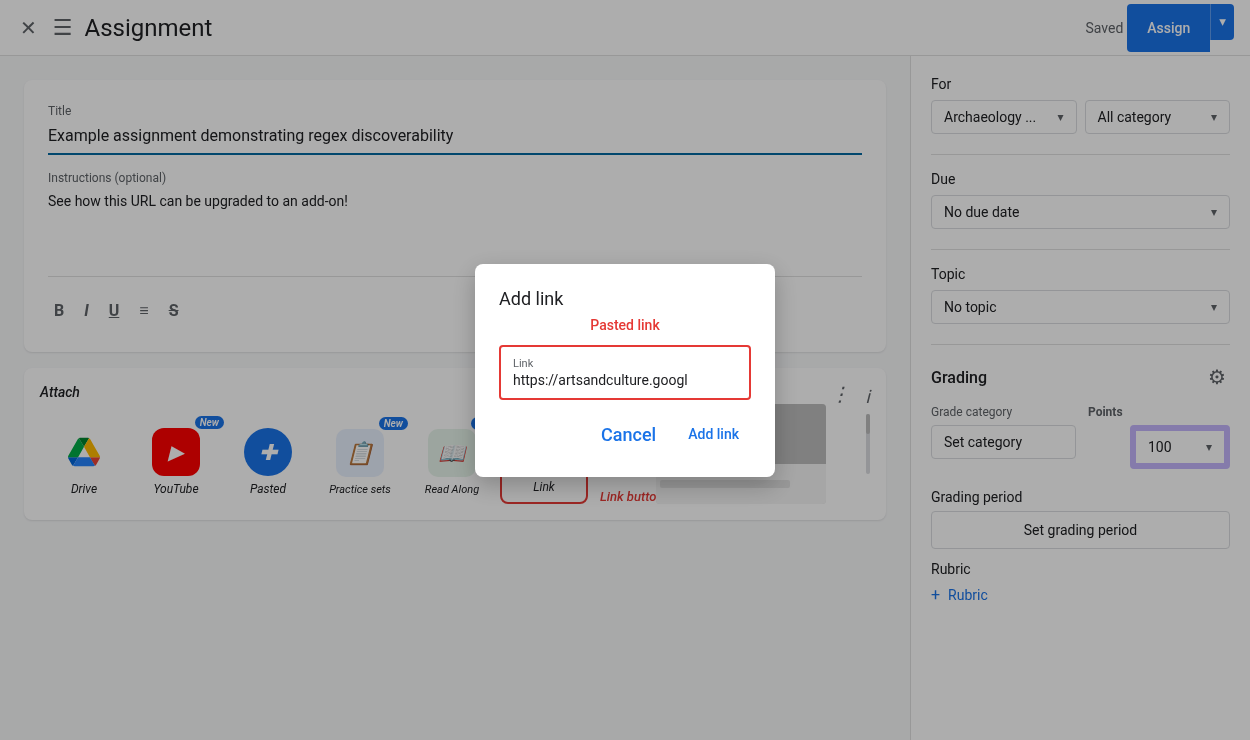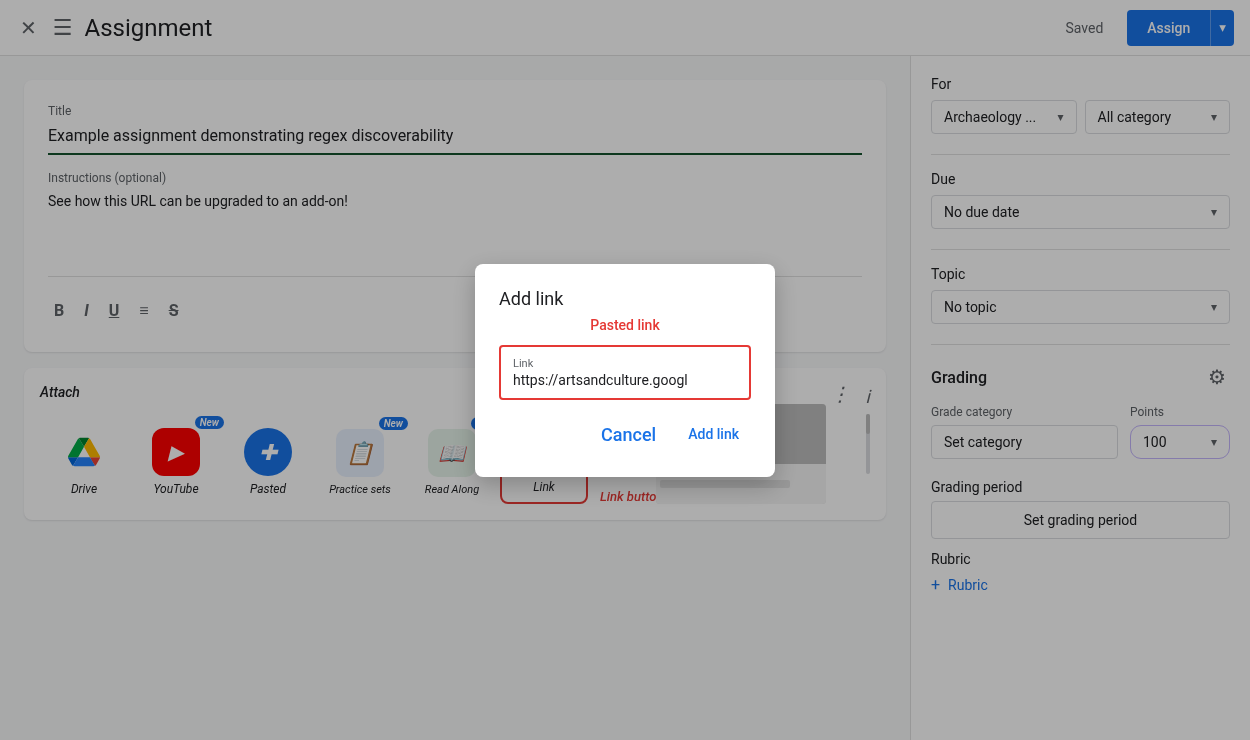--- a/index.html
+++ b/index.html
@@ -6,27 +6,27 @@
     body { background: #f1f3f4; width: 1250px; height: 740px; overflow: hidden; font-size: 14px; }
 
     
     .topbar {
       display: flex; align-items: center; justify-content: space-between;
       background: #fff; height: 56px; padding: 0 16px;
       border-bottom: 1px solid #e0e0e0; position: relative; z-index: 10;
     }
     .topbar-left { display: flex; align-items: center; gap: 12px; }
     .topbar-title { font-size: 24px; font-weight: 400; color: #202124; }
-    .topbar-right { display: flex; align-items: center; gap: 24px; }
+    .topbar-right { display: flex; align-items: center; gap: 4px; }
     .saved-text { color: #5f6368; font-size: 14px; }
     .assign-btn-group { display: flex; align-items: stretch; }
     .assign-btn {
       background: #1a73e8; color: #fff; border: none; padding: 0 20px;
       font-size: 14px; font-weight: 500; cursor: pointer; border-radius: 4px 0 0 4px;
-      height: 36px;
+      height: 48px;
     }
     .assign-dropdown {
       background: #1a73e8; color: #fff; border: none; border-left: 1px solid rgba(255,255,255,0.3);
       padding: 0 8px; cursor: pointer; border-radius: 0 4px 4px 0; height: 36px;
     }
     .icon-btn {
       background: none; border: none; cursor: pointer; color: #5f6368;
       font-size: 20px; padding: 4px; border-radius: 50%; display: flex; align-items: center; justify-content: center;
     }
 
@@ -36,21 +36,21 @@
     
     .left-panel {
       flex: 1; padding: 24px 24px 0 24px; overflow-y: auto; background: #f8f9fa;
     }
     .assignment-card {
       background: #fff; border-radius: 8px; padding: 24px;
       box-shadow: 0 1px 2px rgba(0,0,0,0.1); margin-bottom: 16px;
     }
     .field-label { font-size: 12px; color: #5f6368; margin-bottom: 4px; }
     .title-input {
-      width: 100%; border: none; border-bottom: 2px solid #14532d;
+      width: 100%; border: none; border-bottom: 2px solid #0369a1;
       font-size: 16px; color: #202124; padding: 4px 0 8px 0; outline: none;
       background: transparent;
     }
     .instructions-input {
       width: 100%; border: none; font-size: 14px; color: #202124;
       padding: 4px 0 8px 0; outline: none; background: transparent;
       resize: none; min-height: 40px;
     }
     .divider { border: none; border-bottom: 1px solid #e0e0e0; margin: 16px 0; }
     .toolbar { display: flex; gap: 8px; padding: 4px 0; }
@@ -108,23 +108,24 @@
     .grading-title { font-size: 16px; font-weight: 500; color: #202124; }
     .grade-row { display: flex; justify-content: space-between; margin-bottom: 8px; }
     .grade-select {
       display: flex; align-items: center; justify-content: space-between;
       border: 1px solid #dadce0; border-radius: 4px; padding: 8px 12px;
       font-size: 14px; color: #202124; cursor: pointer; background: #fff;
       min-width: 140px;
     }
     .points-select {
       display: flex; align-items: center; justify-content: space-between;
-      border: 1px solid #c4b5fd; border-radius: 11px; padding: 8px 12px;
+      border: 6px solid #c4b5fd; border-radius: 4px; padding: 8px 12px;
       font-size: 14px; color: #202124; cursor: pointer; background: #fff;
       min-width: 100px;
+      margin-left: 42px;
     }
     .set-grading-btn {
       width: 100%; border: 1px solid #dadce0; background: #fff; border-radius: 4px;
       padding: 10px; font-size: 14px; color: #202124; cursor: pointer;
       text-align: center; margin-bottom: 12px;
     }
     .rubric-btn {
       display: flex; align-items: center; gap: 8px;
       background: none; border: none; font-size: 14px; color: #1a73e8; cursor: pointer; padding: 0;
     }
@@ -334,21 +335,21 @@
 
       <div class="grade-row">
         <div style="flex:1;">
           <div style="font-size:12px; color:#5f6368; margin-bottom:6px;">Grade category</div>
           <div class="grade-select">
             <span>Set category</span>
           </div>
         </div>
         <div style="width:12px;"></div>
         <div style="min-width:100px;">
-          <div style="font-size:12px; color:#5f6368; margin-bottom:6px;">Points</div>
+          <div style="font-size:12px; color:#5f6368; margin-bottom:6px;font-weight:bold;">Points</div>
           <div class="points-select">
             <span>100</span>
             <span class="dropdown-arrow">▾</span>
           </div>
         </div>
       </div>
 
       <div style="height:12px;"></div>
       <div style="font-size:14px; color:#202124; margin-bottom:6px;">Grading period</div>
       <button class="set-grading-btn">Set grading period</button>

